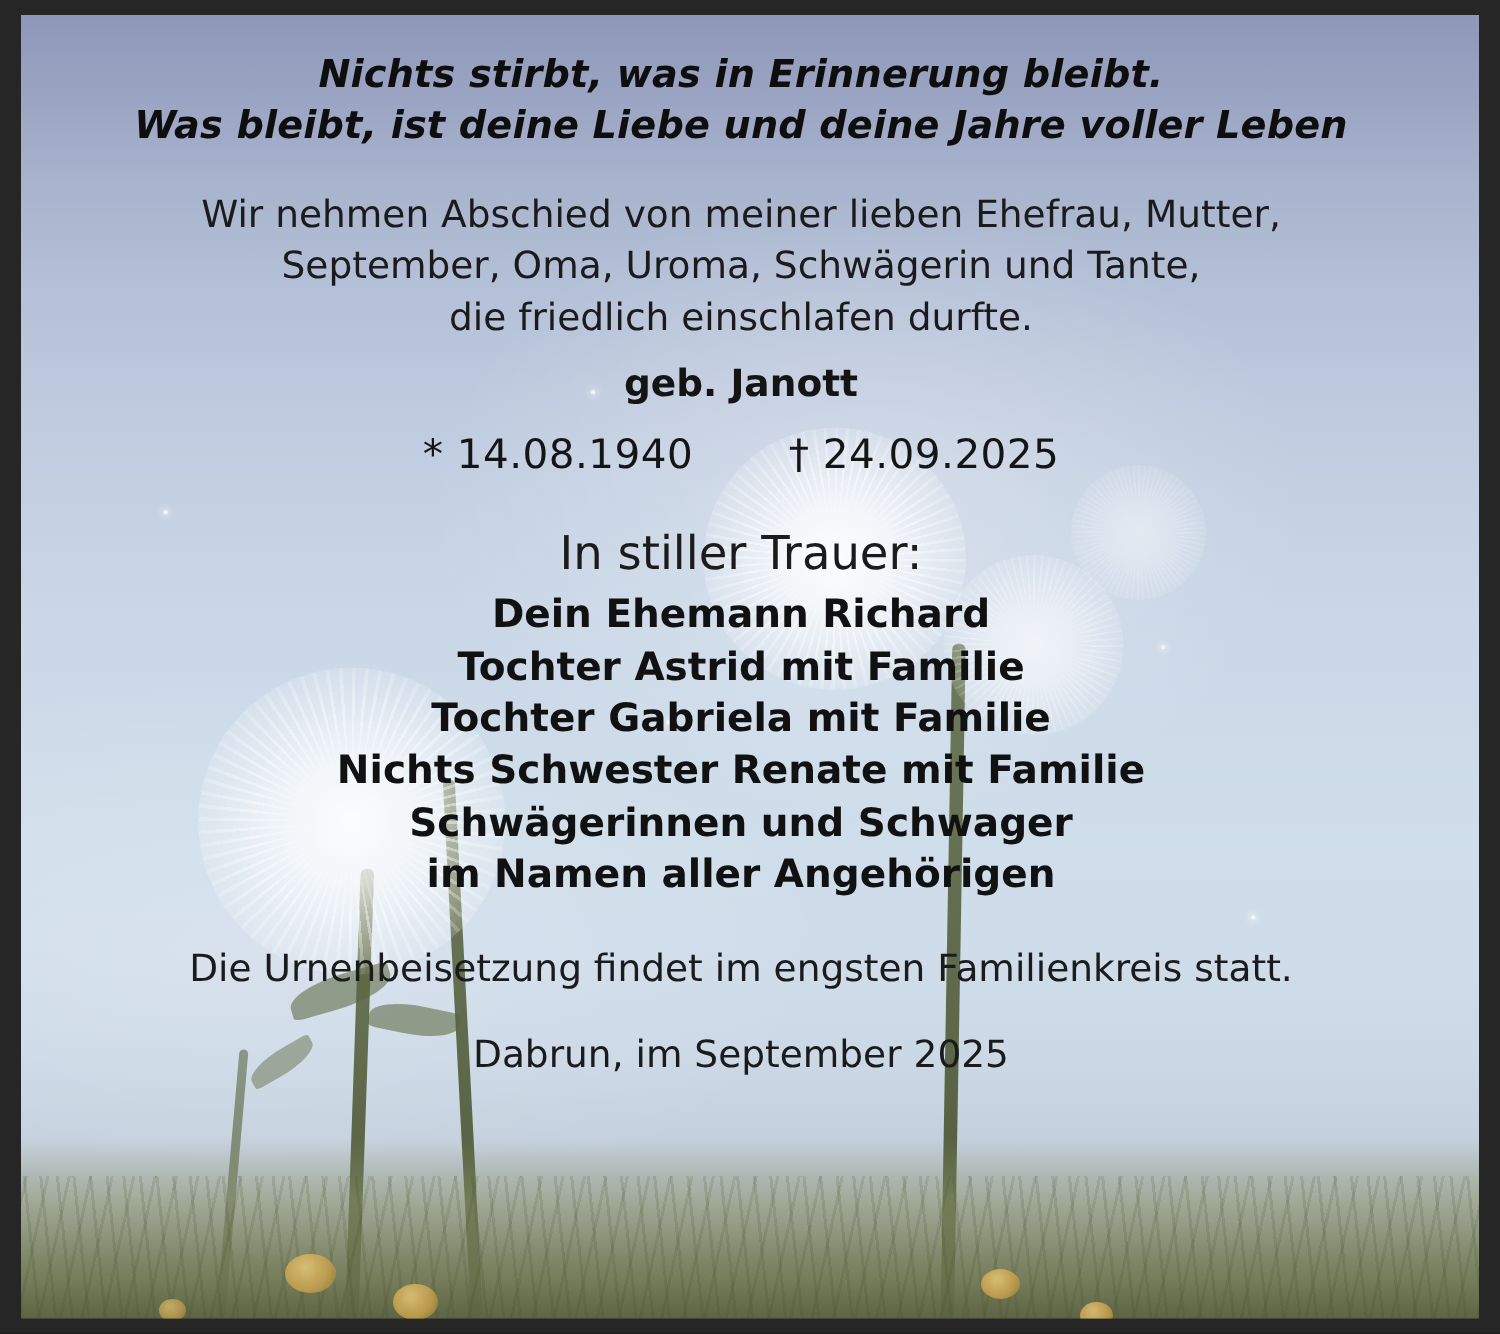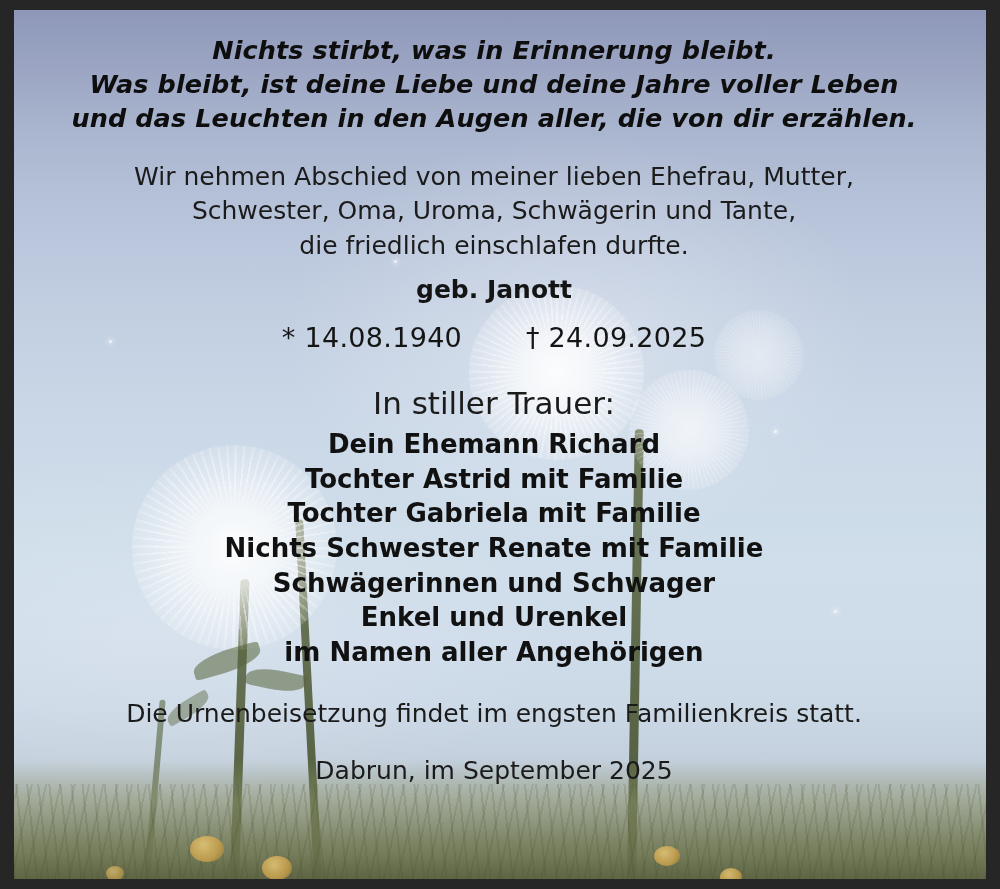--- a/index.html
+++ b/index.html
@@ -250,47 +250,45 @@
     <div class="bud b3"></div>
     <div class="bud b4"></div>
     <div class="bud b5"></div>
   </div>
 
   <div class="content">
 
     <div class="verse">
       <div>Nichts stirbt, was in Erinnerung bleibt.</div>
       <div>Was bleibt, ist deine Liebe und deine Jahre voller Leben</div>
-      <div>und das Leuchten in den Augen aller, die von dir erzählen.</div>
     </div>
 
     <div class="intro">
       <div>Wir nehmen Abschied von meiner lieben Ehefrau, Mutter,</div>
-      <div>Schwester, Oma, Uroma, Schwägerin und Tante,</div>
+      <div>September, Oma, Uroma, Schwägerin und Tante,</div>
       <div>die friedlich einschlafen durfte.</div>
     </div>
 
 
     <div class="maiden">geb. Janott</div>
 
     <div class="dates">
       <span>* 14.08.1940</span>
       <span class="gap"></span>
       <span>† 24.09.2025</span>
     </div>
 
     <div class="mourning-label">In stiller Trauer:</div>
 
     <div class="mourners">
       <div>Dein Ehemann Richard</div>
       <div>Tochter Astrid mit Familie</div>
       <div>Tochter Gabriela mit Familie</div>
       <div>Nichts Schwester Renate mit Familie</div>
       <div>Schwägerinnen und Schwager</div>
-      <div>Enkel und Urenkel</div>
       <div>im Namen aller Angehörigen</div>
     </div>
 
     <div class="closing">Die Urnenbeisetzung findet im engsten Familienkreis statt.</div>
 
     <div class="place">Dabrun, im September 2025</div>
 
   </div>
 </div>
 

